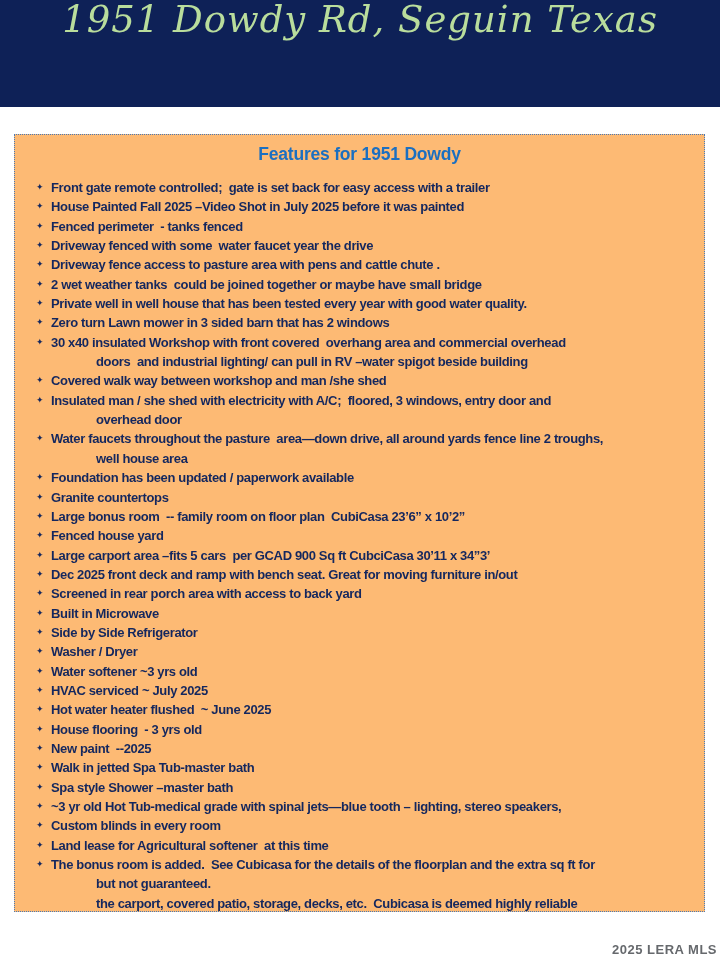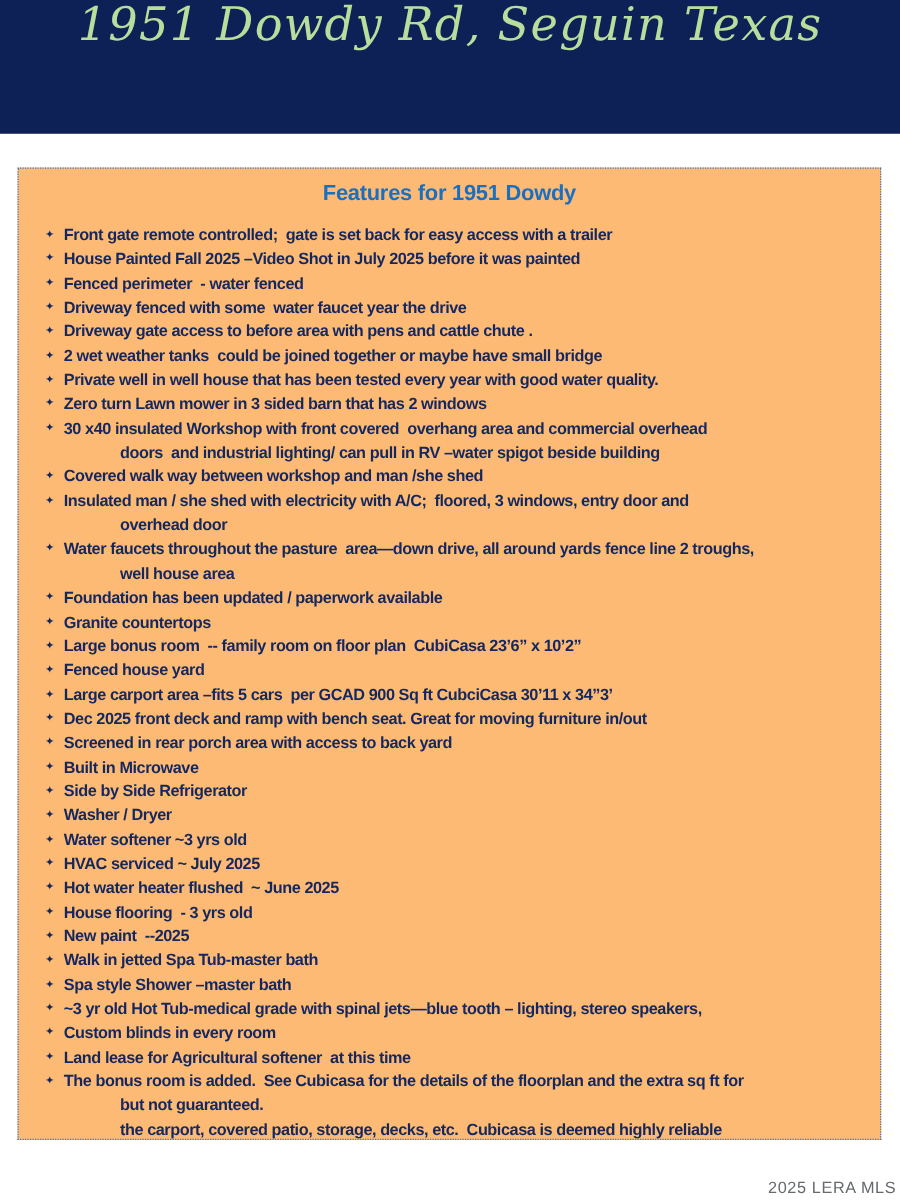--- a/index.html
+++ b/index.html
@@ -35,21 +35,21 @@
     width:15px;flex:0 0 15px;font-size:9px;line-height:19.35px;
     color:#14275e;
   }
   .row .txt{
     font-size:13px;font-weight:bold;color:#14275e;line-height:19.35px;
     letter-spacing:-0.35px;white-space:pre;
   }
   .row.cont{padding-left:60px;}
   .watermark{
     position:absolute;right:3px;bottom:3px;
-    font-size:13px;font-weight:normal;color:#66696d;letter-spacing:0.5px;
+    font-size:13px;font-weight:bold;color:#66696d;letter-spacing:0.5px;
     text-shadow:1px 1px 0 #ffffff,2px 2px 1px rgba(255,255,255,0.85);
     margin-left:21px;
   }
 </style>
 </head>
 <body>
 
 <div class="masthead">
   <div class="title">1951 Dowdy Rd, Seguin Texas</div>
 </div>
@@ -60,29 +60,29 @@
       <div class="row">
         <span class="bullet">✦</span>
         <span class="txt">Front gate remote controlled;  gate is set back for easy access with a trailer</span>
       </div>
       <div class="row">
         <span class="bullet">✦</span>
         <span class="txt">House Painted Fall 2025 –Video Shot in July 2025 before it was painted</span>
       </div>
       <div class="row">
         <span class="bullet">✦</span>
-        <span class="txt">Fenced perimeter  - water fenced</span>
+        <span class="txt">Fenced perimeter  - tanks fenced</span>
       </div>
       <div class="row">
         <span class="bullet">✦</span>
         <span class="txt">Driveway fenced with some  water faucet year the drive</span>
       </div>
       <div class="row">
         <span class="bullet">✦</span>
-        <span class="txt">Driveway gate access to before area with pens and cattle chute .</span>
+        <span class="txt">Driveway fence access to pasture area with pens and cattle chute .</span>
       </div>
       <div class="row">
         <span class="bullet">✦</span>
         <span class="txt">2 wet weather tanks  could be joined together or maybe have small bridge</span>
       </div>
       <div class="row">
         <span class="bullet">✦</span>
         <span class="txt">Private well in well house that has been tested every year with good water quality.</span>
       </div>
       <div class="row">

